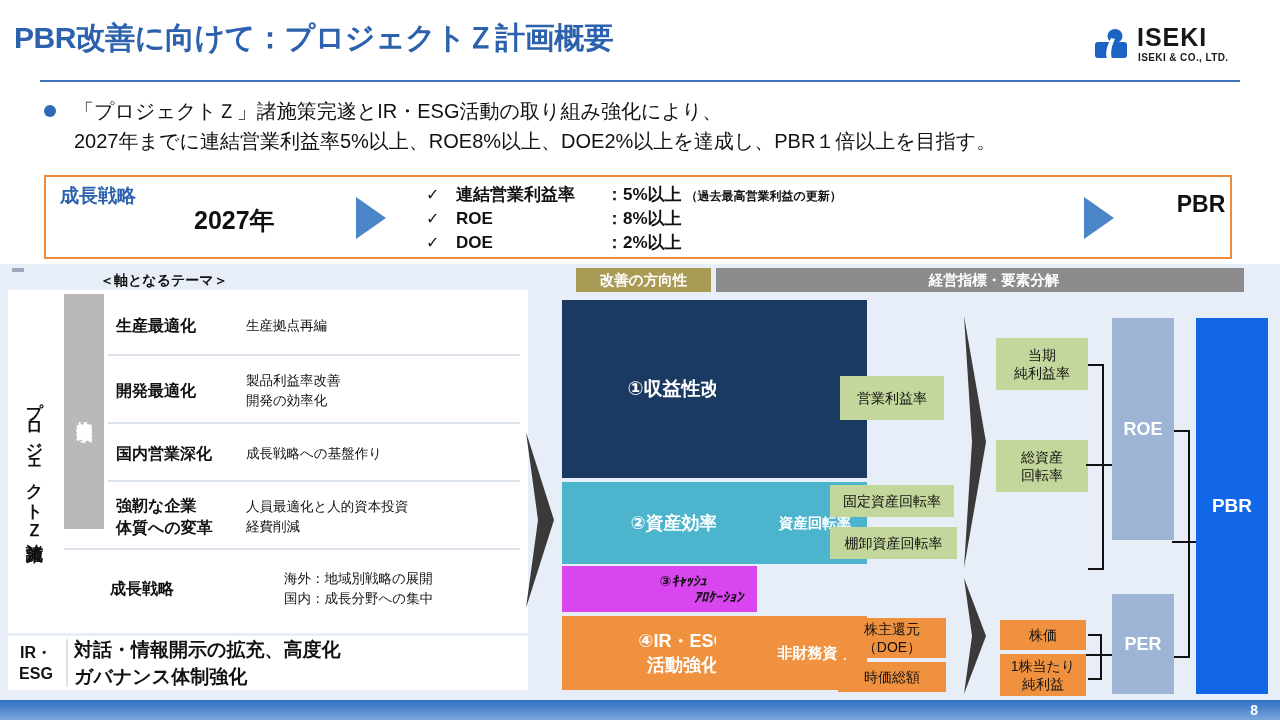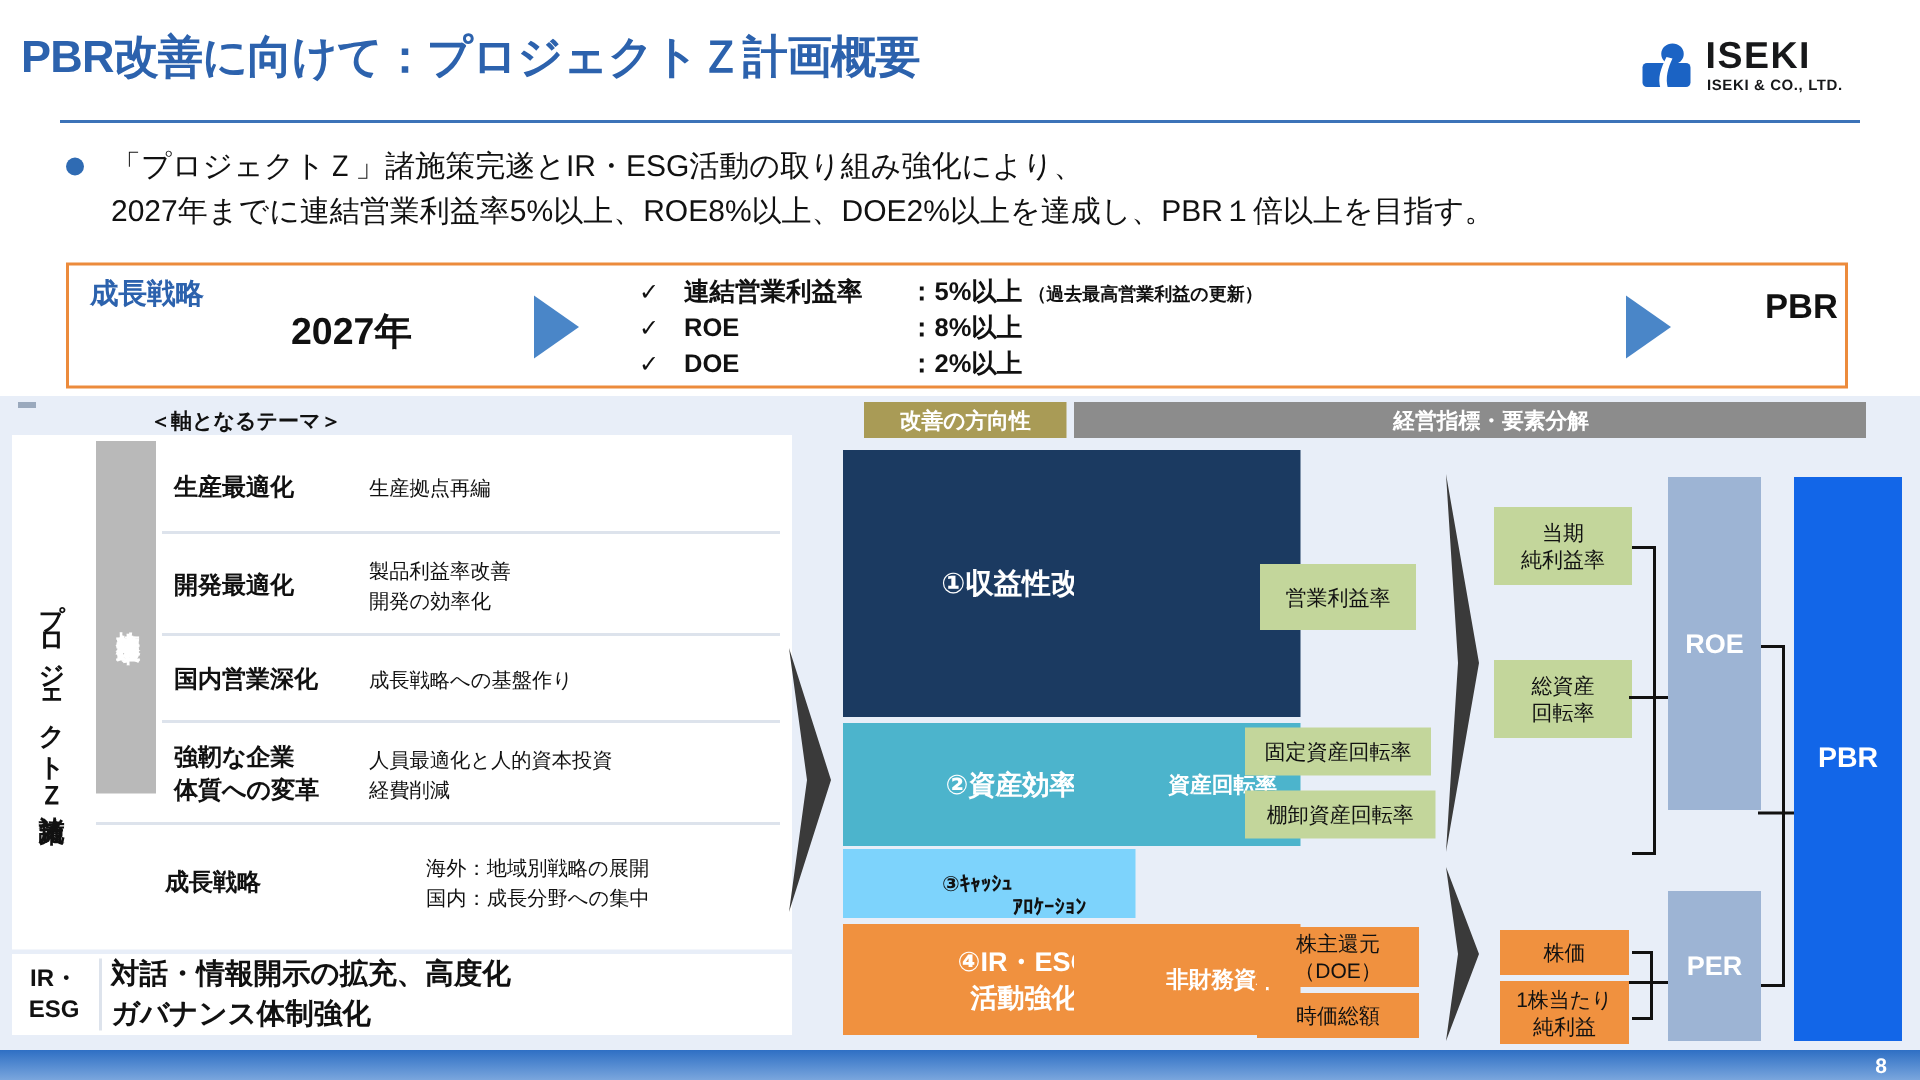--- a/index.html
+++ b/index.html
@@ -70,21 +70,21 @@
   
   .cap{position:absolute;height:24px;display:flex;align-items:center;justify-content:center;
        font-size:14.5px;font-weight:bold;color:#fff;}
   .cap-dir{left:576px;top:268px;width:135px;background:#a99b56;}
   .cap-kpi{left:716px;top:268px;width:500px;background:#8c8c8c;padding-left:28px;}
 
   
   .blk{position:absolute;display:flex;align-items:center;justify-content:center;text-align:center;font-weight:bold;padding-left:47px;}
   .d1{left:562px;top:300px;width:148px;height:178px;background:#1b3a61;color:#fff;font-size:19px;}
   .d2{left:562px;top:482px;width:148px;height:82px;background:#4cb4cc;color:#fff;font-size:18px;}
-  .d3{left:562px;top:566px;width:148px;height:46px;background:#7dd3fc;color:#111;font-size:14px;}
+  .d3{left:562px;top:566px;width:148px;height:46px;background:#d946ef;color:#111;font-size:14px;flex-direction:column;font-style:italic;}
   .d3 .l2{align-self:flex-end;padding-right:14px;}
   .d4{left:562px;top:616px;width:148px;height:74px;background:#f0913f;color:#fff;font-size:18px;line-height:24px;}
 
   
   .m1{left:716px;top:300px;width:104px;height:178px;background:#1b3a61;}
   .m2{left:716px;top:482px;width:104px;height:82px;background:#4cb4cc;color:#fff;font-size:14.5px;}
   .m4{left:716px;top:616px;width:104px;height:74px;background:#f0913f;color:#fff;font-size:15px;}
 
   
   .chip{position:absolute;display:flex;align-items:center;justify-content:center;text-align:center;

